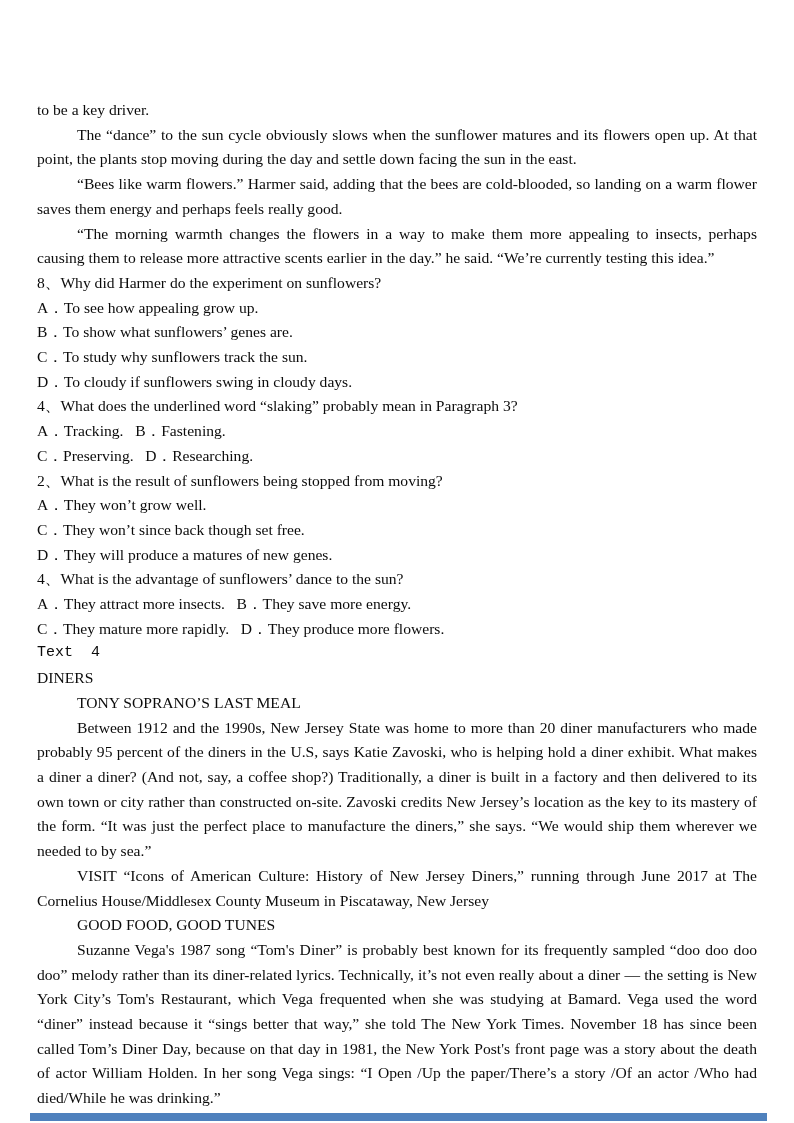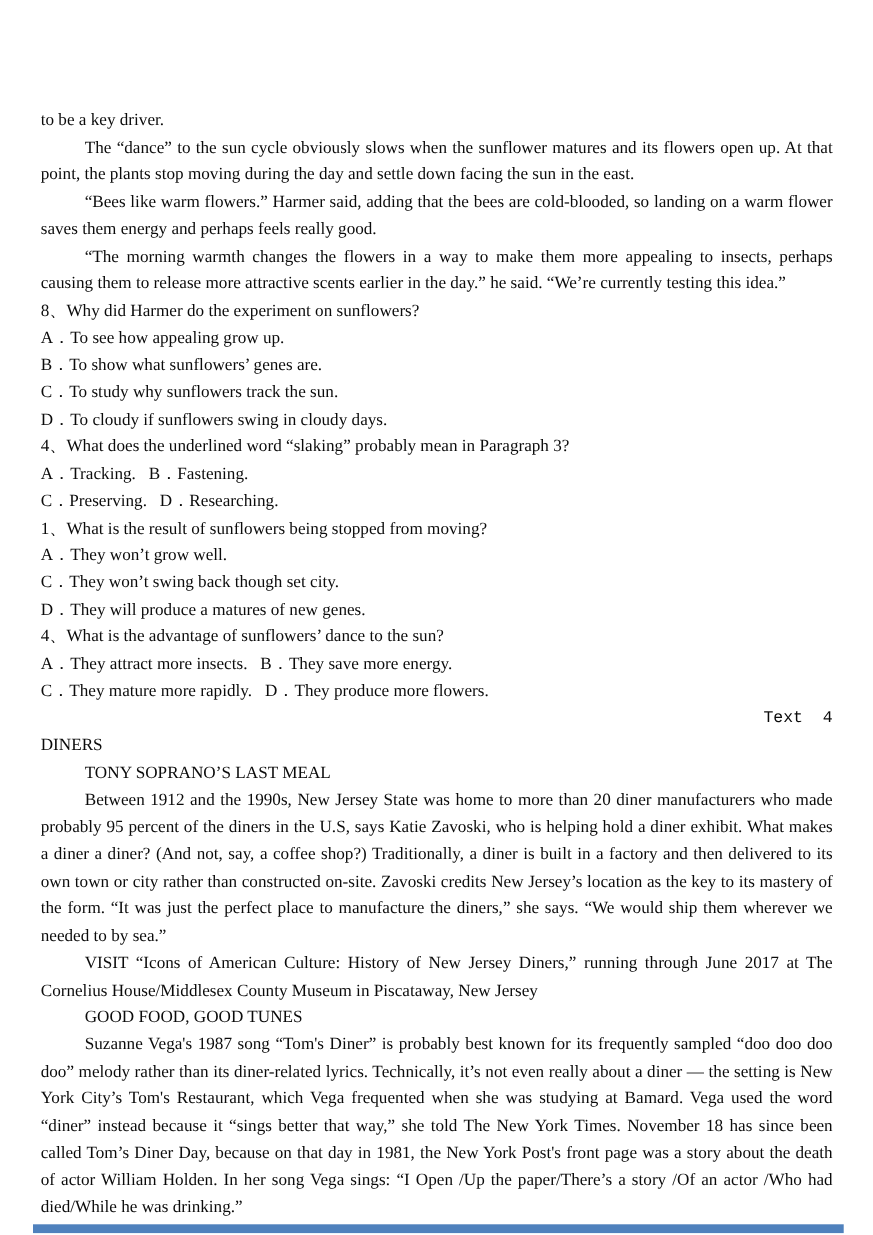--- a/index.html
+++ b/index.html
@@ -22,21 +22,21 @@
     margin-top: 40px;
   }
   .para {
     text-align: justify;
     text-indent: 40px;
   }
   .para.no-indent { text-indent: 0; }
   .line { white-space: pre-wrap; }
   .indented { padding-left: 40px; }
   .center-heading {
-    text-align: right;
+    text-align: left;
     font-family: "Liberation Mono", "DejaVu Sans Mono", monospace;
     font-size: 15px;
     white-space: pre-wrap;
   }
   .accent-bar {
     position: absolute;
     top: 1113px;
     left: 30px;
     width: 737px;
     height: 8px;
@@ -55,23 +55,23 @@
   <div class="line">8、Why did Harmer do the experiment on sunflowers?</div>
   <div class="line">A．To see how appealing grow up.</div>
   <div class="line">B．To show what sunflowers’ genes are.</div>
   <div class="line">C．To study why sunflowers track the sun.</div>
   <div class="line">D．To cloudy if sunflowers swing in cloudy days.</div>
 
   <div class="line">4、What does the underlined word “slaking” probably mean in Paragraph 3?</div>
   <div class="line">A．Tracking.   B．Fastening.</div>
   <div class="line">C．Preserving.   D．Researching.</div>
 
-  <div class="line">1、What is the result of sunflowers being stopped from moving?</div>
+  <div class="line">2、What is the result of sunflowers being stopped from moving?</div>
   <div class="line">A．They won’t grow well.</div>
-  <div class="line">C．They won’t swing back though set city.</div>
+  <div class="line">C．They won’t since back though set free.</div>
   <div class="line">D．They will produce a matures of new genes.</div>
 
   <div class="line">4、What is the advantage of sunflowers’ dance to the sun?</div>
   <div class="line">A．They attract more insects.   B．They save more energy.</div>
   <div class="line">C．They mature more rapidly.   D．They produce more flowers.</div>
 
   <div class="center-heading">Text  4</div>
   <div class="line">DINERS</div>
   <div class="line indented">TONY SOPRANO’S LAST MEAL</div>
   <div class="para">Between 1912 and the 1990s, New Jersey State was home to more than 20 diner manufacturers who made probably 95 percent of the diners in the U.S, says Katie Zavoski, who is helping hold a diner exhibit. What makes a diner a diner? (And not, say, a coffee shop?) Traditionally, a diner is built in a factory and then delivered to its own town or city rather than constructed on-site. Zavoski credits New Jersey’s location as the key to its mastery of the form. “It was just the perfect place to manufacture the diners,” she says. “We would ship them wherever we needed to by sea.”</div>

